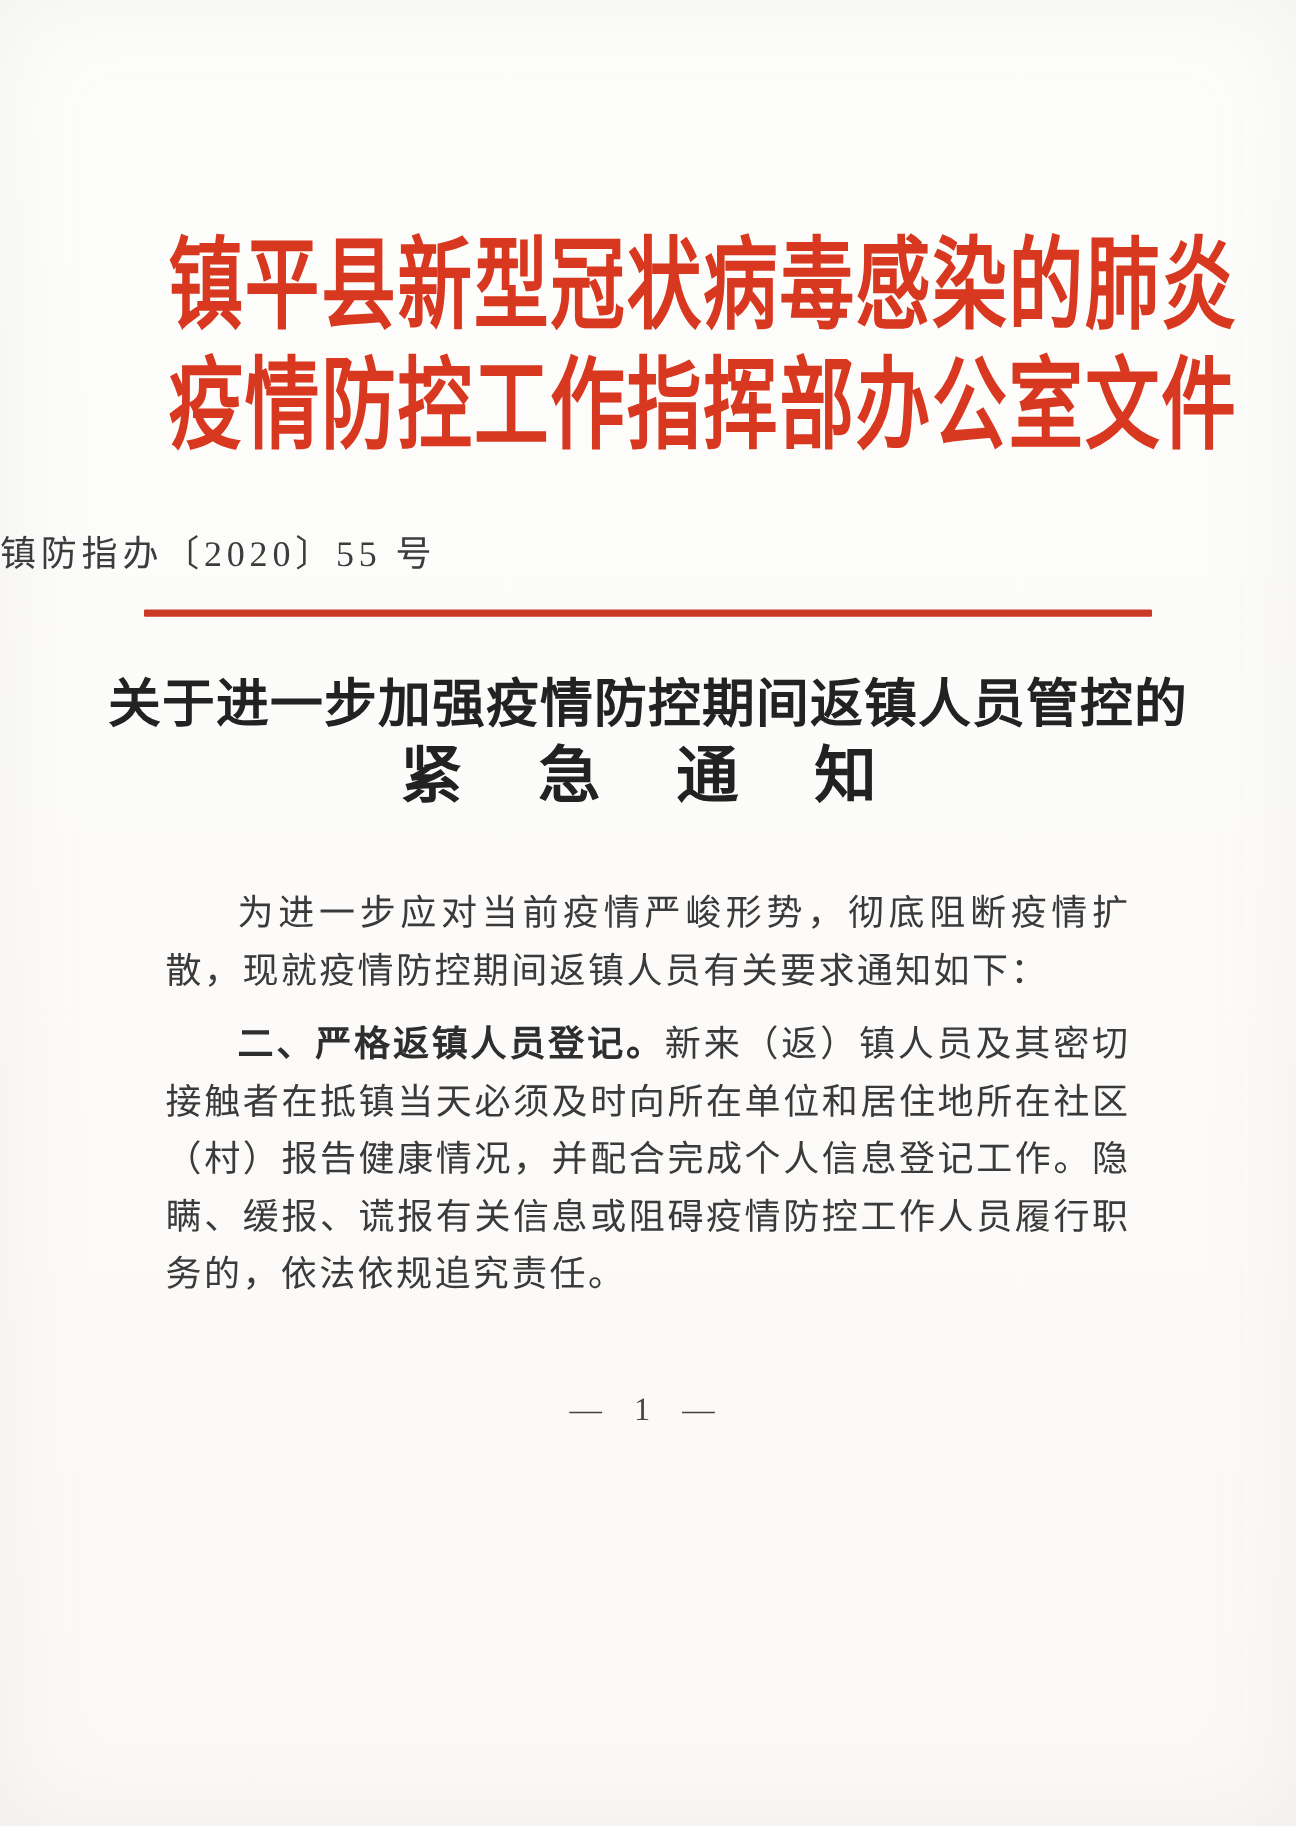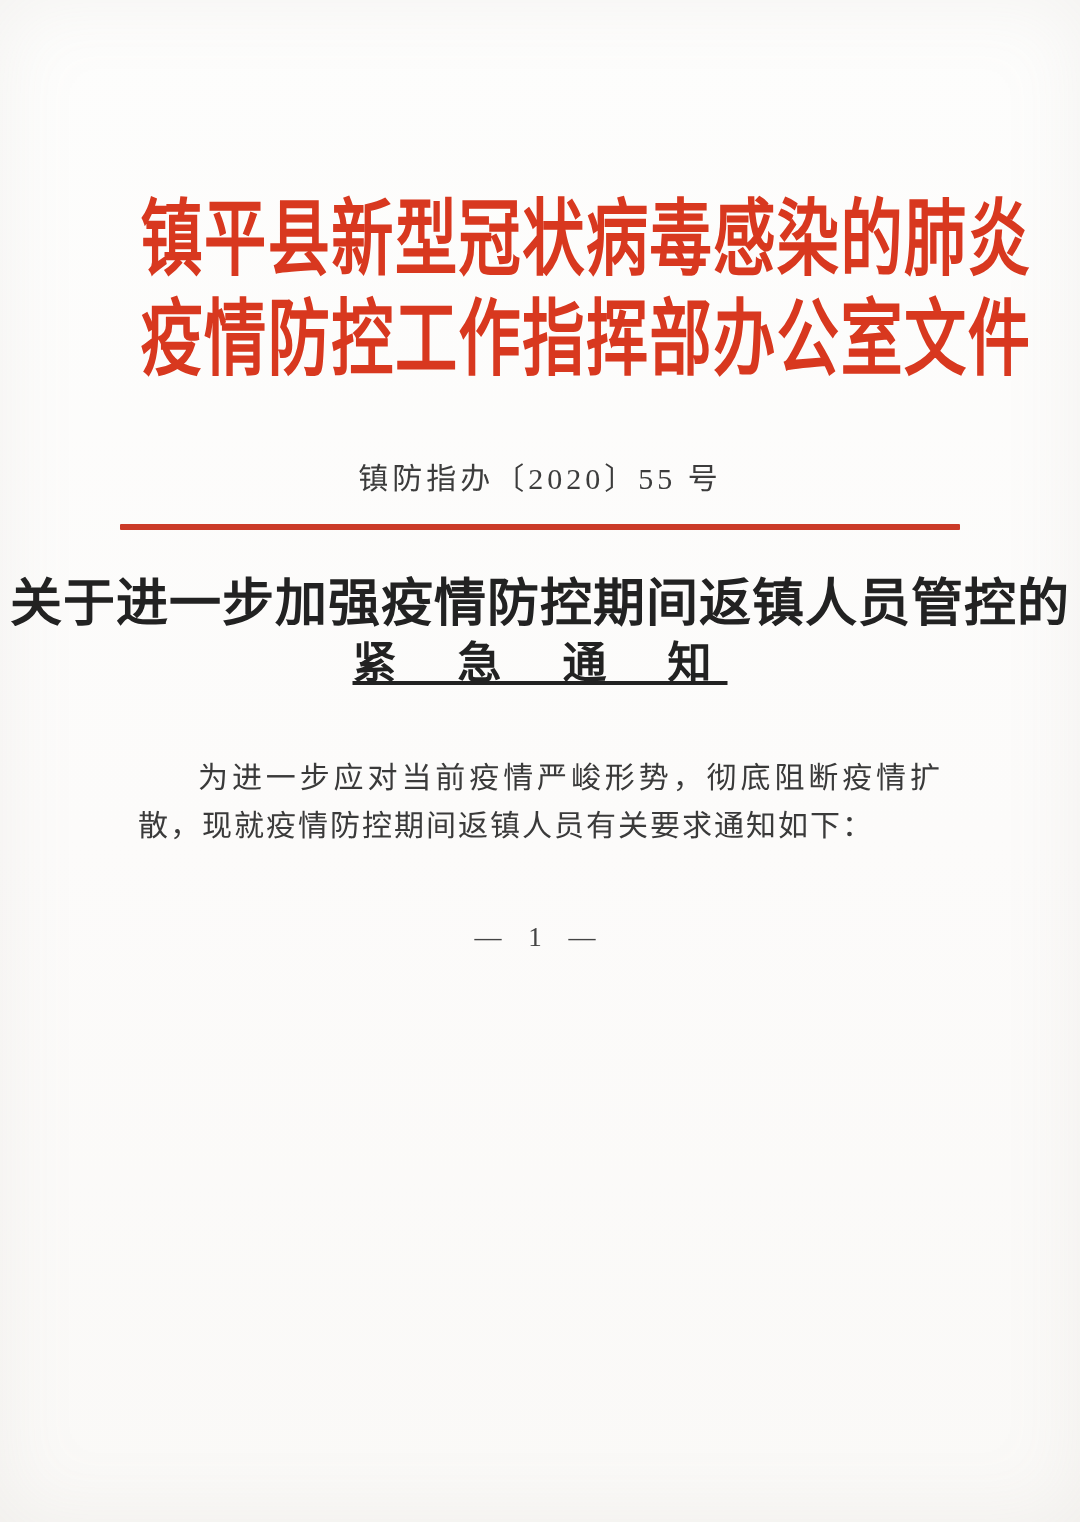--- a/index.html
+++ b/index.html
@@ -29,22 +29,22 @@
     color:var(--red-text);
     font-weight:700;
     font-size:84px;
     line-height:100px;
     transform:scaleX(0.74);
     transform-origin:50% 50%;
     white-space:nowrap;
     letter-spacing:2px;
   }
   .doc-number{
-    margin-top:70px;
-    text-align:center;
+    margin-top:54px;
+    text-align:left;
     font-size:30px;
     line-height:38px;
     color:#3c3c3c;
     letter-spacing:4px;
   }
   .red-rule{
     width:840px;
     height:6px;
     margin:26px auto 0 auto;
     background:var(--red-line);
@@ -52,31 +52,30 @@
   }
 
   
   .title-block{
     margin-top:44px;
     text-align:center;
     color:var(--ink-dark);
     font-weight:700;
   }
   .title-line1{
-    font-size:52px;
+    font-size:44px;
     line-height:60px;
     letter-spacing:1px;
     margin-top:44px;
   }
   .title-line2{
-    font-size:44px;
+    font-size:52px;
     line-height:60px;
     letter-spacing:16px;
     word-spacing:18px;
-    text-decoration:underline;
   }
 
   
   .body-block{
     width:804px;
     margin:60px auto 0 auto;
     font-size:30px;
     line-height:48px;
     letter-spacing:2px;
     color:#3a3a3a;
@@ -117,17 +116,18 @@
 
   <div class="title-block">
     <div class="title-line1">关于进一步加强疫情防控期间返镇人员管控的</div>
     <div class="title-line2">紧 急 通 知</div>
   </div>
 
   <div class="body-block">
     <p class="para">为进一步应对当前疫情严峻形势，彻底阻断疫情扩散，现就疫情防控期间返镇人员有关要求通知如下：</p>
 
 
+    <p class="item"><span class="item-lead">二、严格返镇人员登记。</span><span>新来（返）镇人员及其密切接触者在抵镇当天必须及时向所在单位和居住地所在社区（村）报告健康情况，并配合完成个人信息登记工作。隐瞒、缓报、谎报有关信息或阻碍疫情防控工作人员履行职务的，依法依规追究责任。</span></p>
   </div>
 
   <div class="page-number">— 1 —</div>
 
 </div>
 
 </body></html>

